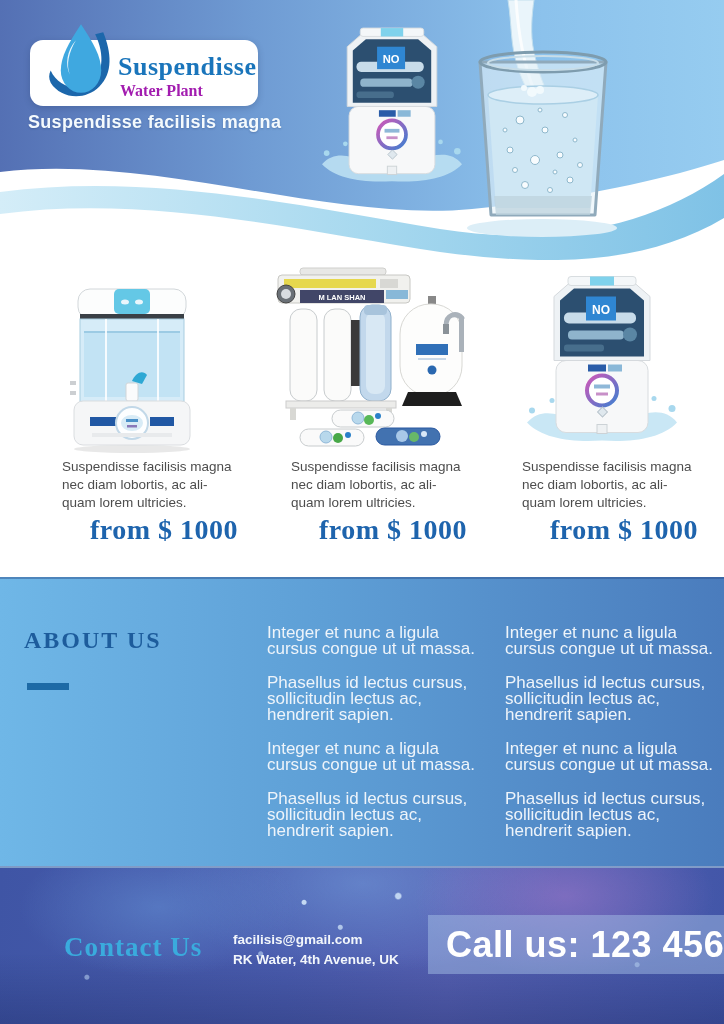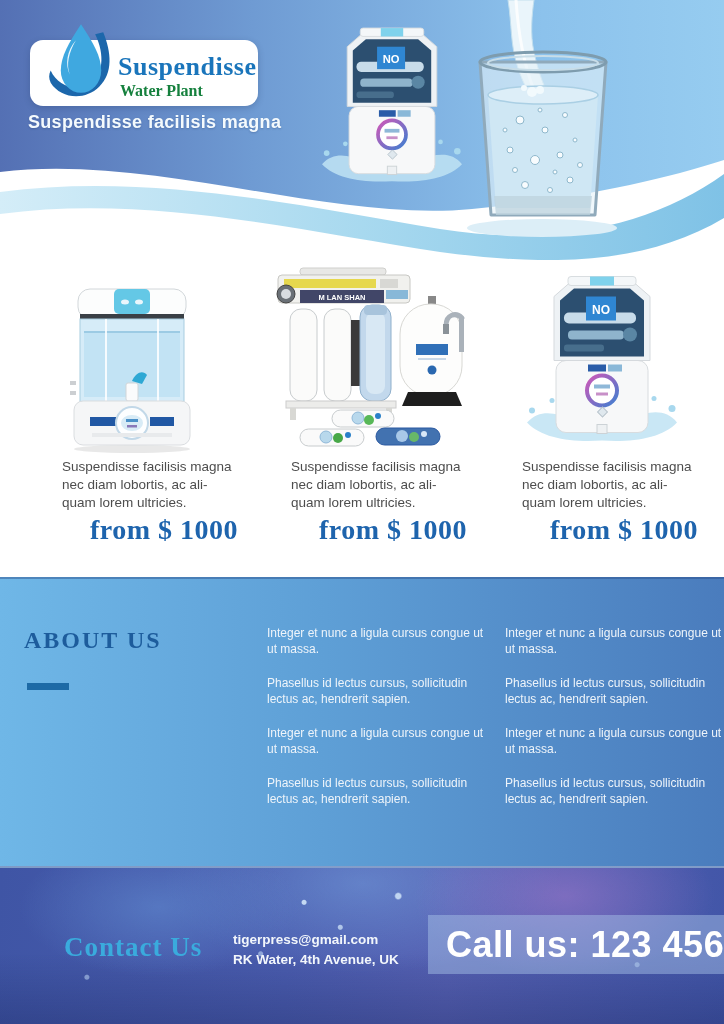--- a/index.html
+++ b/index.html
@@ -17,21 +17,21 @@
   }
   .logo-drop{position:absolute;left:40px;top:12px;width:82px;height:96px;}
   .brand-name{
     position:absolute;left:118px;top:52px;
     font-family:"Liberation Serif", serif;font-weight:bold;
     font-size:26px;color:#1a75bb;letter-spacing:.5px;
   }
   .brand-sub{
     position:absolute;left:120px;top:82px;
     font-family:"Liberation Serif", serif;font-weight:bold;
-    font-size:16px;color:#15803d;
+    font-size:16px;color:#a21caf;
   }
   .tagline{
     position:absolute;left:28px;top:112px;
     font-size:18px;font-weight:bold;color:#f4fafd;
     text-shadow:0 1px 2px rgba(40,70,120,.35);letter-spacing:.3px;
   }
   .hero-purifier{position:absolute;left:308px;top:24px;width:168px;height:164px;}
   .hero-glass{position:absolute;left:450px;top:0;width:185px;height:240px;}
   
   .product-img-1{position:absolute;left:62px;top:285px;width:140px;height:170px;}
@@ -61,21 +61,21 @@
     font-family:"Liberation Serif", serif;font-weight:bold;
     font-size:24px;color:#1d5c9c;letter-spacing:2px;
   }
   .about-underline{
     position:absolute;left:27px;top:104px;width:42px;height:7px;
     background:#1d6aa6;
   }
   .about-col{position:absolute;top:46px;width:218px;}
   .about-col-1{left:267px;} .about-col-2{left:505px;}
   .about-col p{
-    margin:0 0 18px 0;font-size:12px;line-height:16px;color:#eef4fa;
+    margin:0 0 18px 0;font-size:17px;line-height:16px;color:#eef4fa;
   }
   
   .footer{
     position:absolute;left:0;top:866px;width:724px;height:158px;
     border-top:2px solid rgba(190,225,245,.55);
     box-sizing:border-box;
     background:
       radial-gradient(circle 3px at 42% 22%, rgba(215,235,252,.85) 0 2px, transparent 3px),
       radial-gradient(circle 3px at 47% 38%, rgba(215,235,252,.7) 0 2px, transparent 3px),
       radial-gradient(circle 4px at 55% 18%, rgba(215,235,252,.8) 0 2.5px, transparent 4px),
@@ -318,21 +318,21 @@
       <p>Integer et nunc a ligula cursus congue ut ut massa.</p>
       <p>Phasellus id lectus cursus, sollicitudin lectus ac, hendrerit sapien.</p>
       <p>Integer et nunc a ligula cursus congue ut ut massa.</p>
       <p>Phasellus id lectus cursus, sollicitudin lectus ac, hendrerit sapien.</p>
     </div>
   </div>
 
   <div class="footer">
     <div class="contact-label">Contact Us</div>
     <div class="contact-info">
-      <div>tigerpress@gmail.com</div>
+      <div>facilisis@gmail.com</div>
       <div>RK Water, 4th Avenue, UK</div>
     </div>
     <div class="callus">
       <span>Call us: 123 456 789</span>
     </div>
   </div>
 
 </div>
 
 </body></html>

